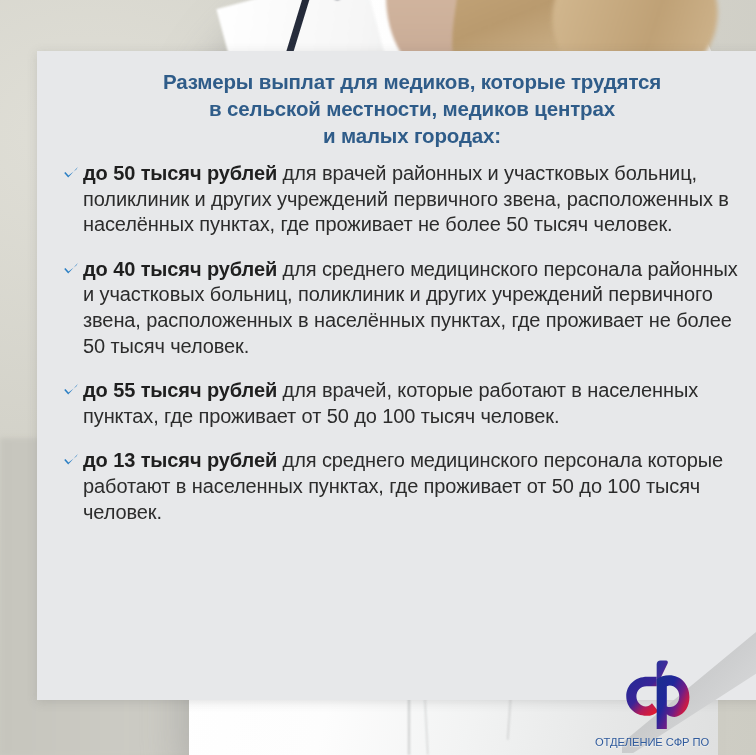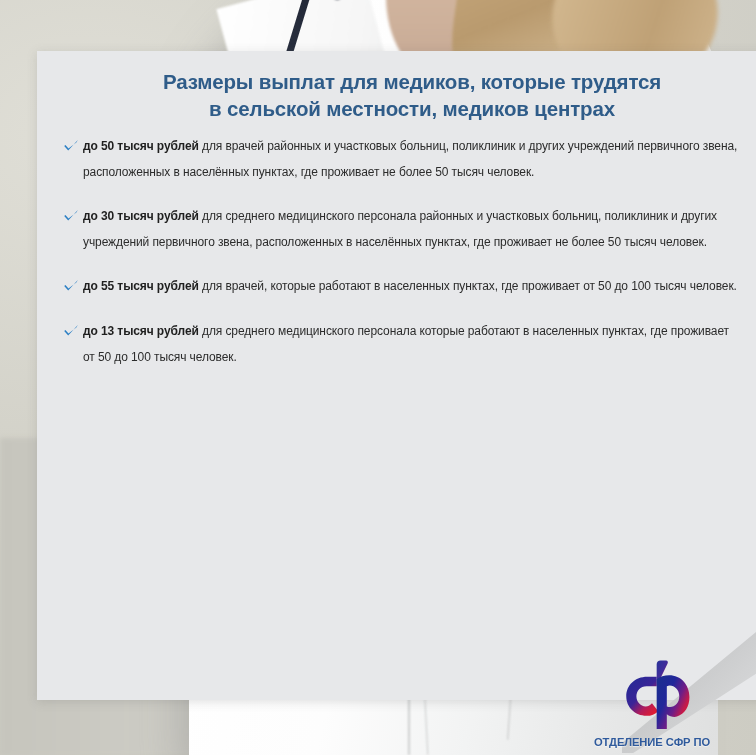--- a/index.html
+++ b/index.html
@@ -85,34 +85,34 @@
     text-align:center;color:#2f5c89;
     font-weight:bold;font-size:20.5px;line-height:27px;
     letter-spacing:-0.15px;
   }
   .title span{display:block;}
 
   
   .list{position:relative;z-index:6;margin:0;padding:12px 22px 0 22px;}
   .item{position:relative;padding:0 22px 0 24px;margin-bottom:19px;}
   .item-text{
-    margin:0;color:#2c2c2c;font-size:12px;line-height:25.6px;
+    margin:0;color:#2c2c2c;font-size:20px;line-height:25.6px;
     text-align:left;letter-spacing:-0.1px;
   }
   .item-text b{font-weight:bold;color:#1f1f1f;}
   .check{
     position:absolute;left:4px;top:5px;width:16px;height:14px;
   }
   .check svg{display:block;}
 
   
   .logo-wrap{position:absolute;right:16px;bottom:6px;width:176px;text-align:center;z-index:9;}
   .logo-mark{width:80px;height:78px;margin:0 auto 3px auto;display:block;}
   .logo-caption{
-    color:#2f5a9c;font-weight:bold;font-size:11.2px;line-height:13.5px;
+    color:#2f5a9c;font-weight:normal;font-size:11.2px;line-height:13.5px;
     letter-spacing:-0.1px;text-align:center;
     text-shadow:0 1px 1px rgba(255,255,255,.6);
   }
   .logo-caption span{display:block;white-space:nowrap;}
 </style>
 </head>
 <body>
 
 <div class="photo-bg">
   <div class="bg-wall"></div>
@@ -130,20 +130,21 @@
   <div class="coat-seam"></div>
   <div class="pocket"></div>
   <div class="pocket2"></div>
 </div>
 
 <div class="card">
 
   <h1 class="title">
     <span>Размеры выплат для медиков, которые трудятся</span>
     <span>в сельской местности, медиков центрах</span>
+    <span>и малых городах:</span>
   </h1>
 
   <div class="list">
 
     <div class="item">
       <span class="check">
         <svg viewBox="0 0 16 14" width="16" height="14" aria-hidden="true">
           <path d="M1.2 7.1 L5.2 11.6 L14.8 0.9 L13.3 3.6 L5.5 9.4 L2.4 6.0 Z" fill="#2b7fc4"></path>
         </svg>
       </span>
@@ -152,21 +153,21 @@
       </p>
     </div>
 
     <div class="item">
       <span class="check">
         <svg viewBox="0 0 16 14" width="16" height="14" aria-hidden="true">
           <path d="M1.2 7.1 L5.2 11.6 L14.8 0.9 L13.3 3.6 L5.5 9.4 L2.4 6.0 Z" fill="#2b7fc4"></path>
         </svg>
       </span>
       <p class="item-text">
-        <b>до 30 тысяч рублей</b><span> для среднего медицинского персонала районных и участковых больниц, поликлиник и других учреждений первичного звена, расположенных в населённых пунктах, где проживает не более 50 тысяч человек.</span>
+        <b>до 40 тысяч рублей</b><span> для среднего медицинского персонала районных и участковых больниц, поликлиник и других учреждений первичного звена, расположенных в населённых пунктах, где проживает не более 50 тысяч человек.</span>
       </p>
     </div>
 
     <div class="item">
       <span class="check">
         <svg viewBox="0 0 16 14" width="16" height="14" aria-hidden="true">
           <path d="M1.2 7.1 L5.2 11.6 L14.8 0.9 L13.3 3.6 L5.5 9.4 L2.4 6.0 Z" fill="#2b7fc4"></path>
         </svg>
       </span>
       <p class="item-text">

